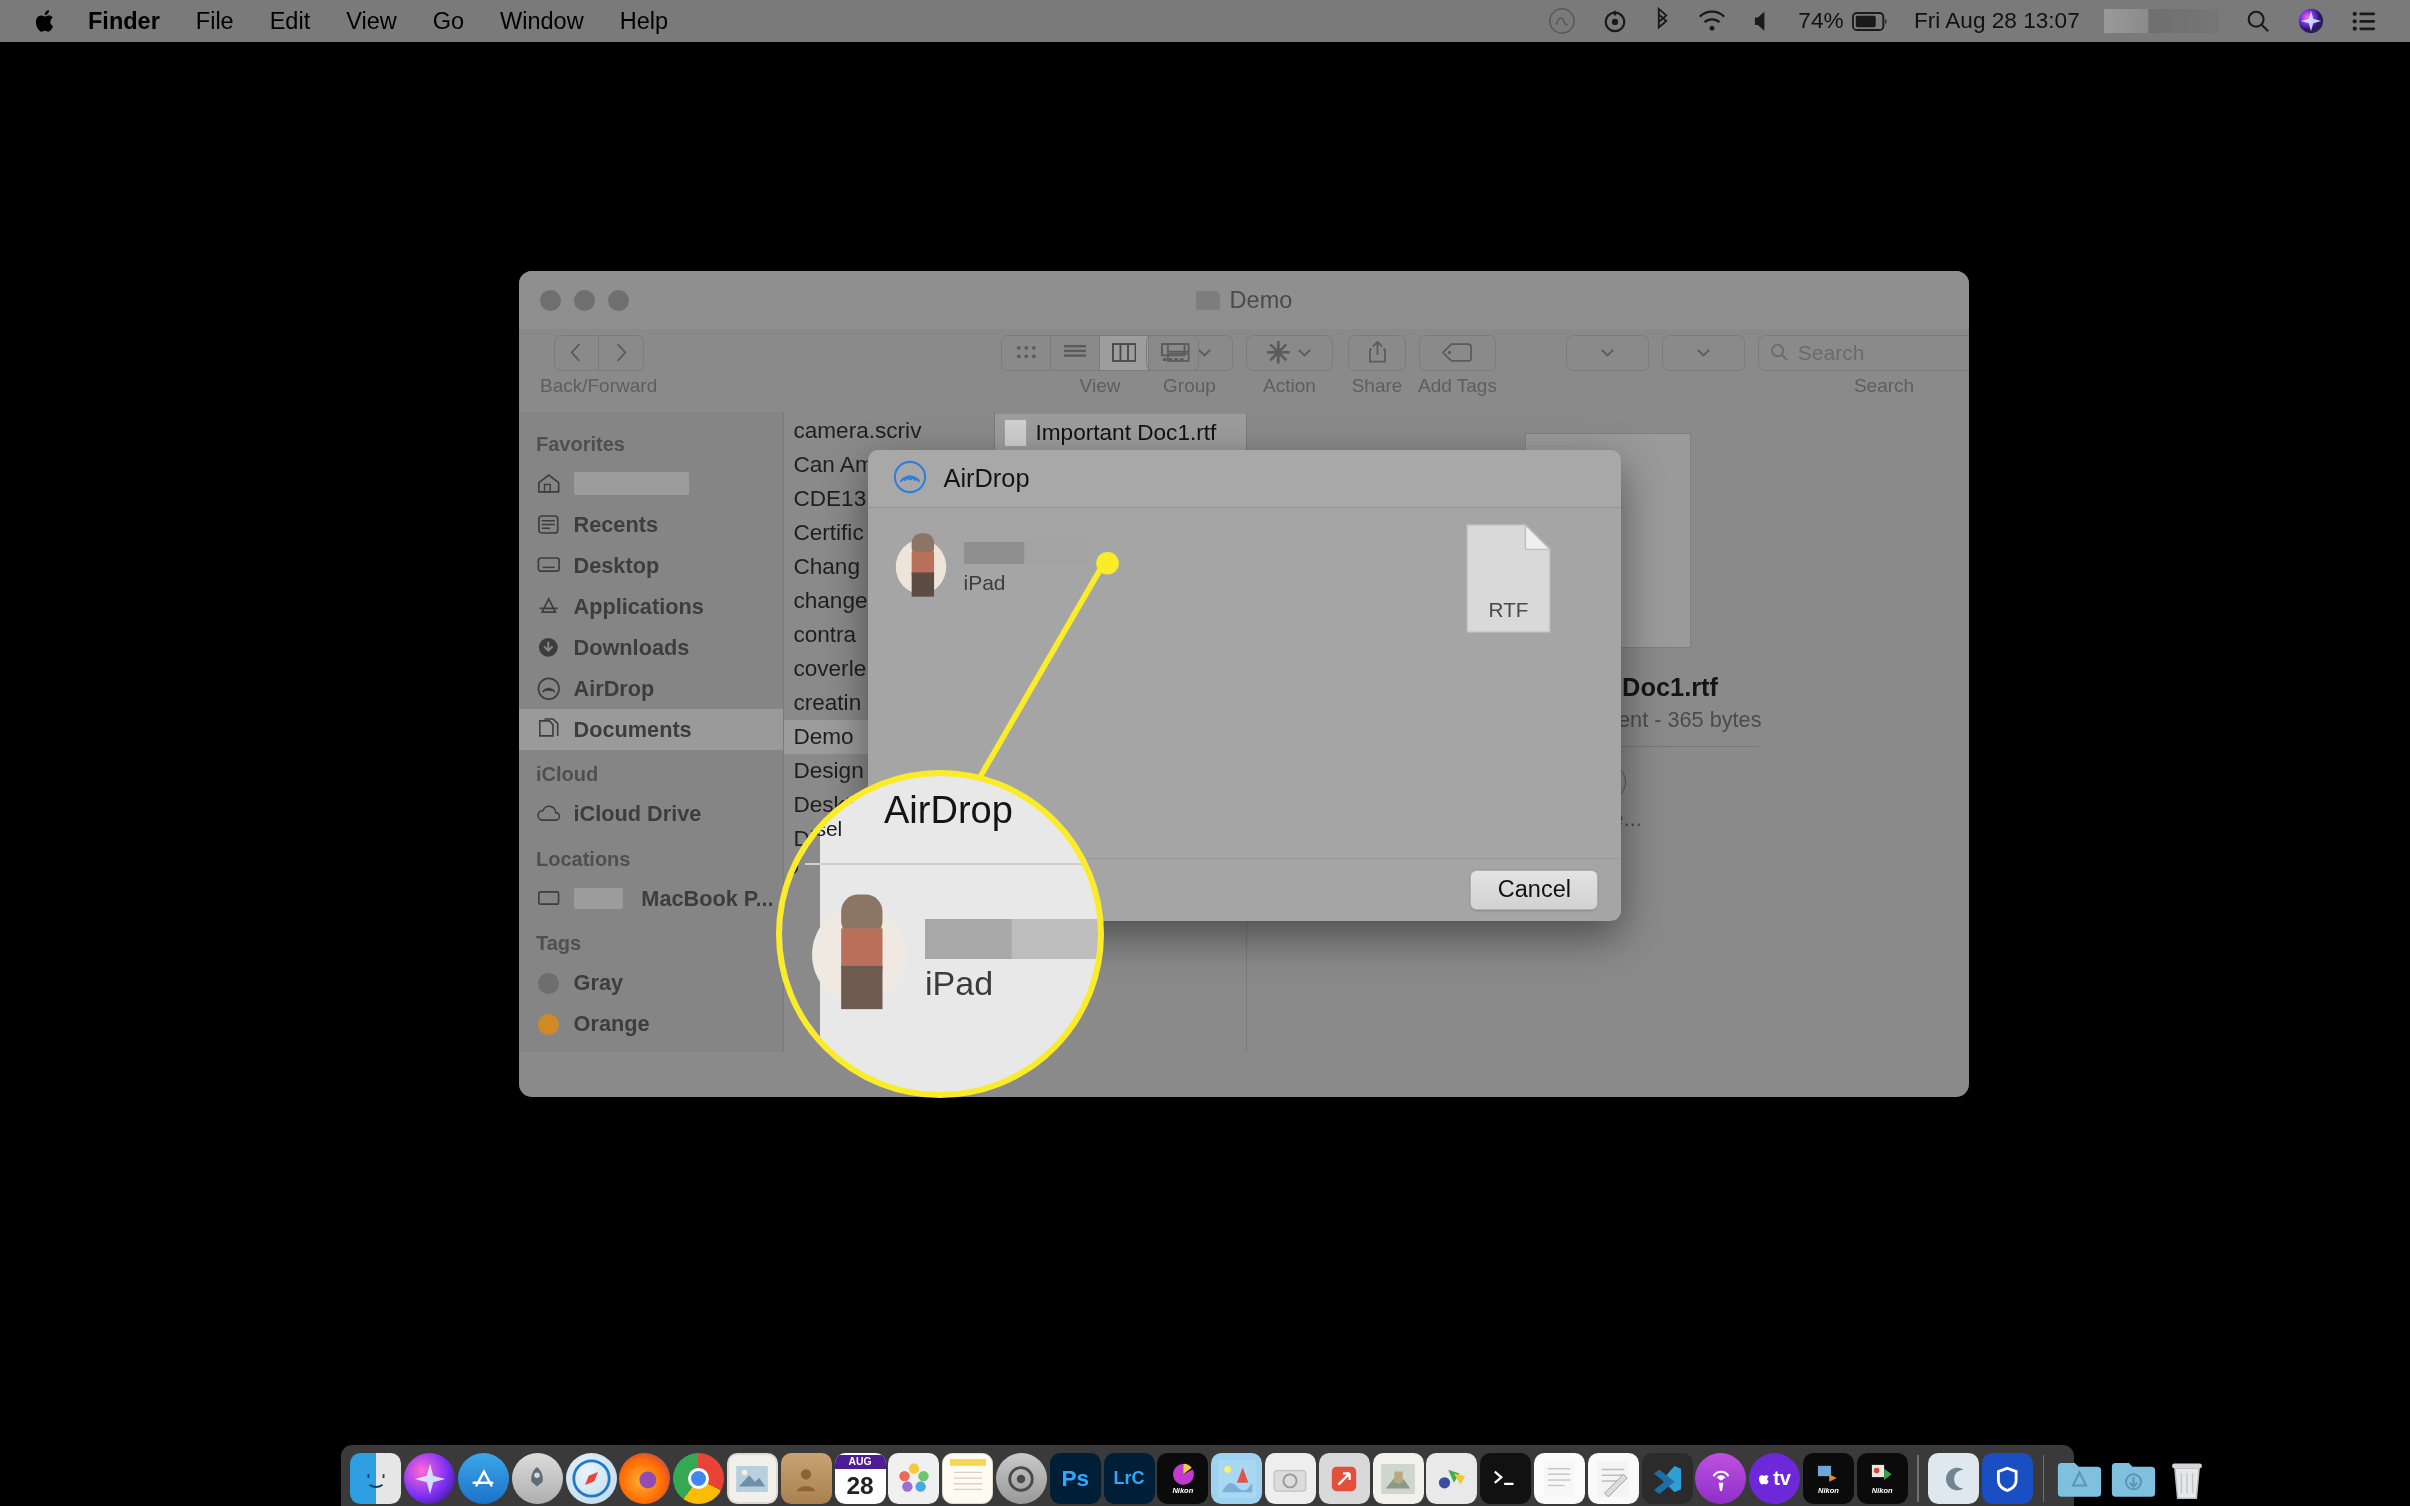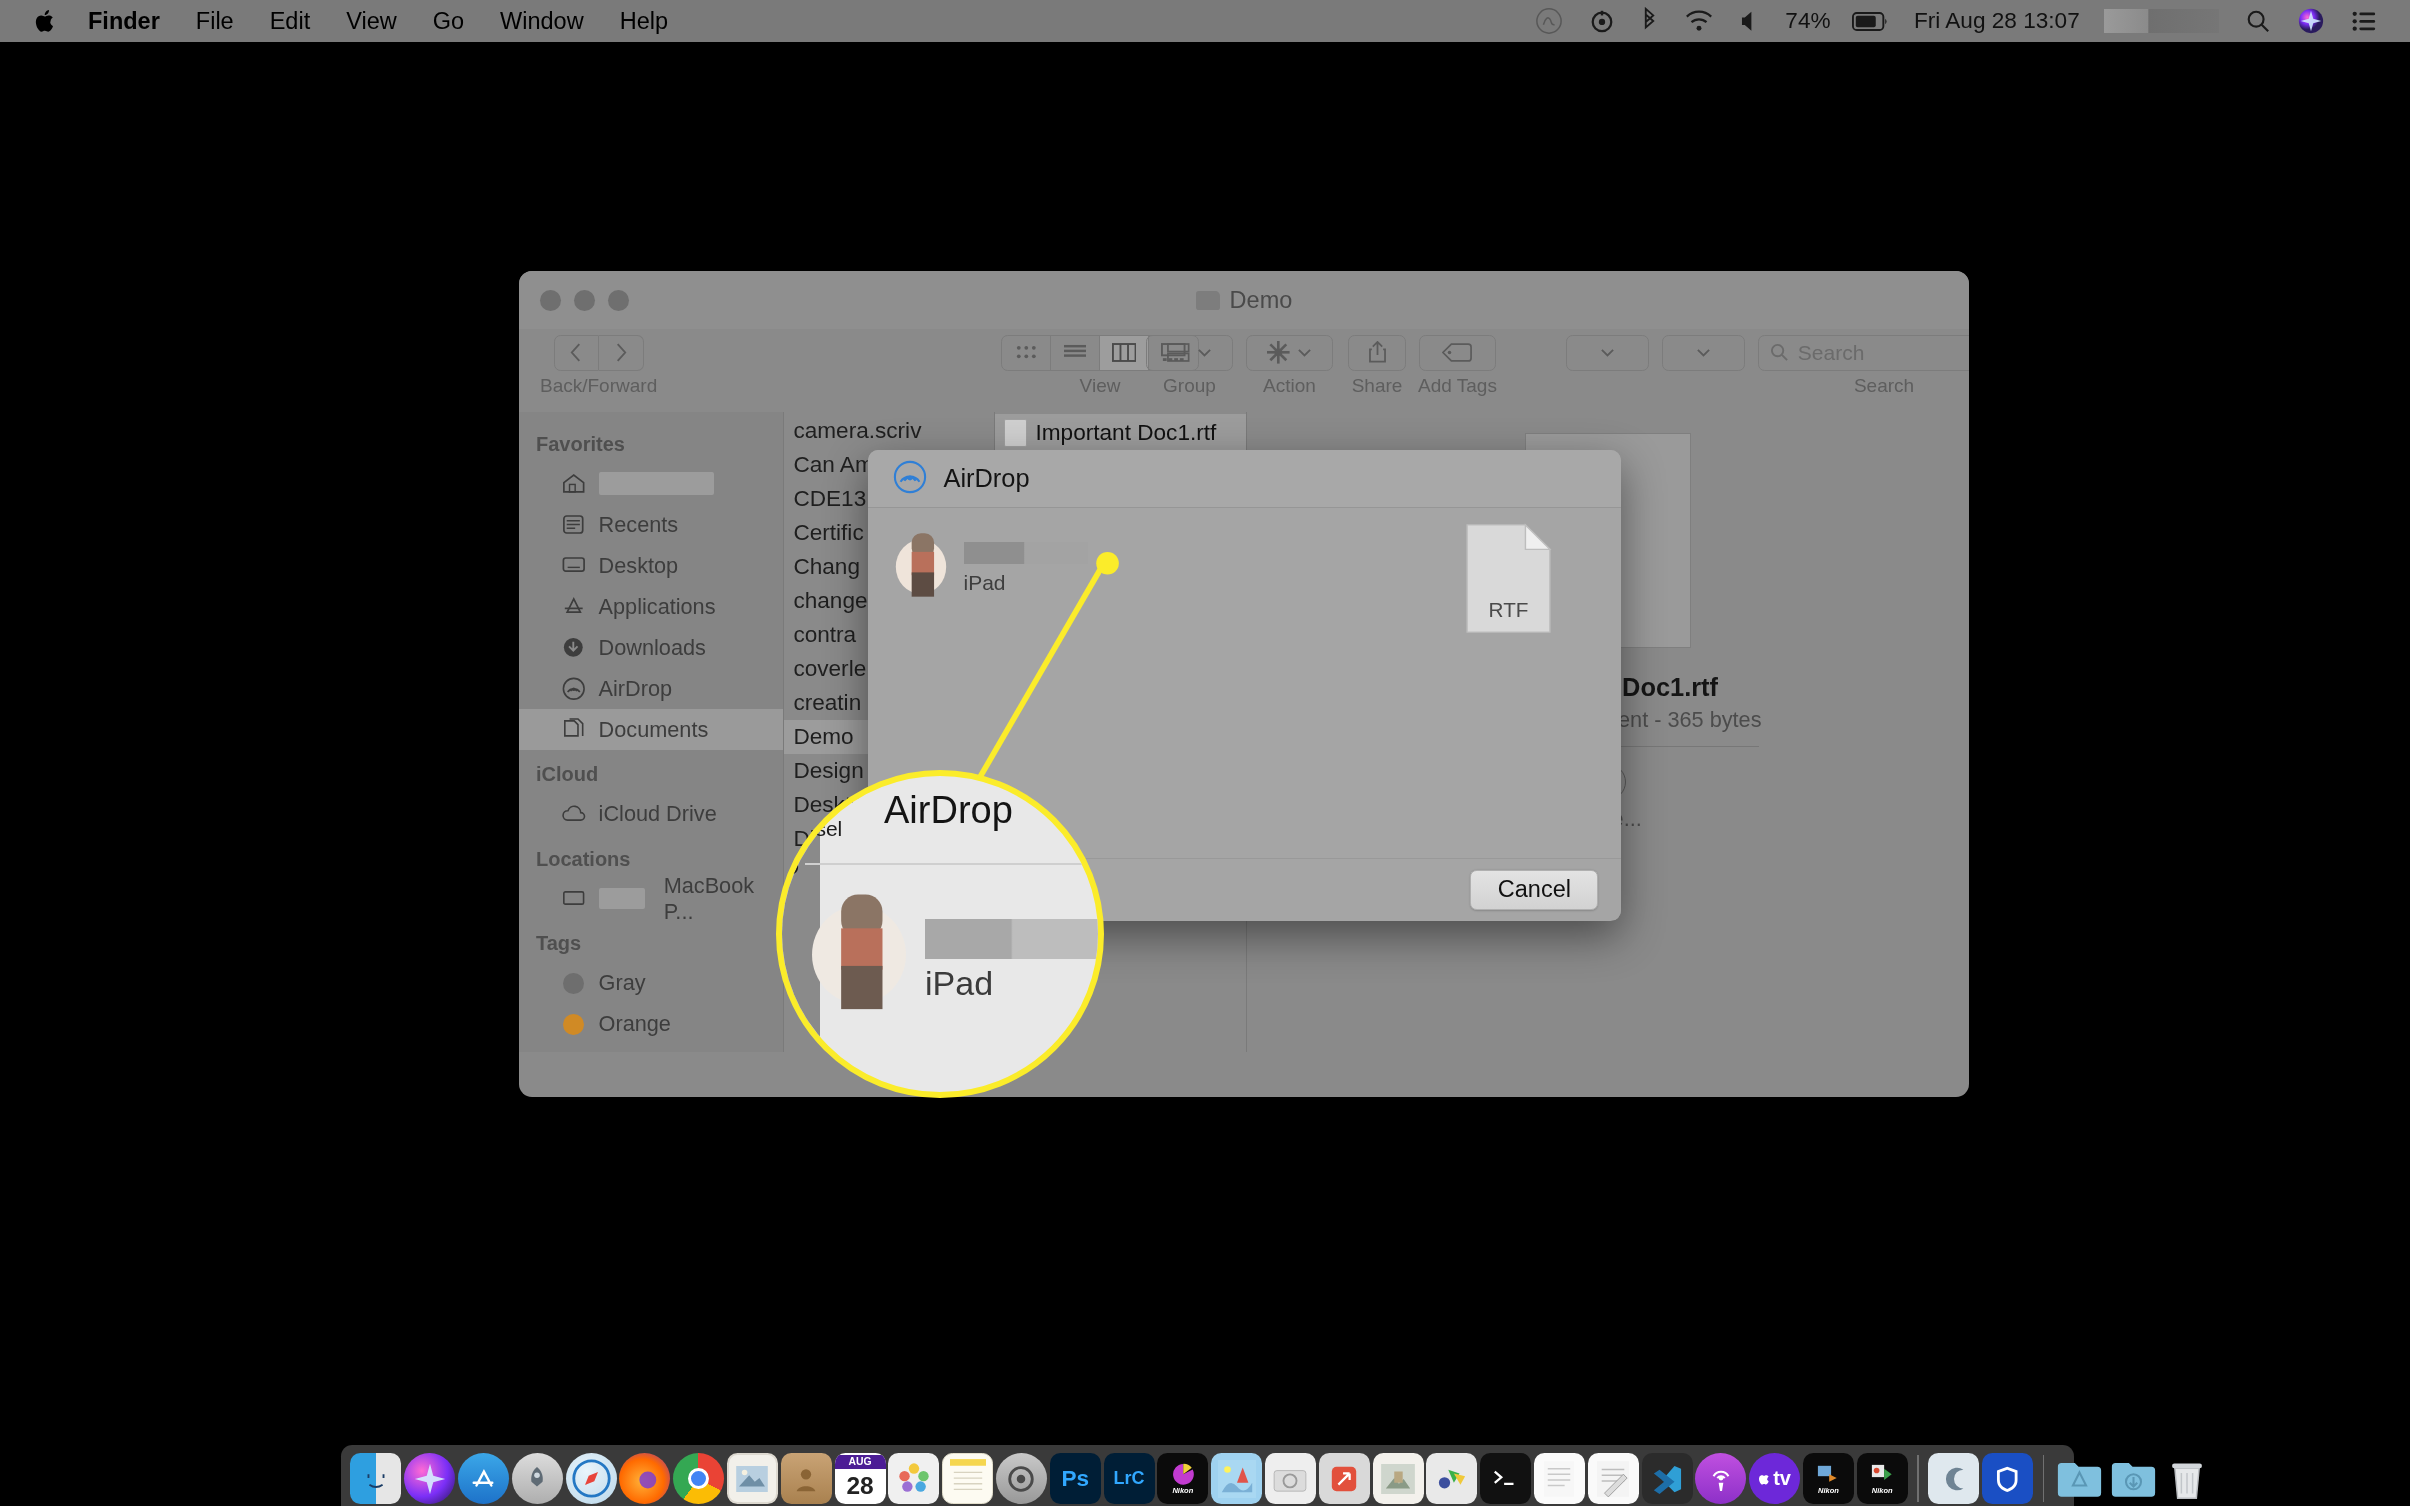--- a/index.html
+++ b/index.html
@@ -20,21 +20,21 @@
   .mb-left { display: flex; align-items: center; gap: 0; }
   .mb-apple { width: 49px; display: flex; justify-content: center; align-items: center; }
   .mb-apple svg { width: 22.6px; height: 26px; }
   .mb-item { color: #000; font-size: 23.5px; padding: 0 18px; line-height: 42px; white-space: nowrap; }
   .mb-item.bold { font-weight: bold; }
   .mb-right { margin-left: auto; display: flex; align-items: center; gap: 0; }
   .mb-ricon { display: flex; align-items: center; justify-content: center; padding: 0 13px; height: 42px; }
   .mb-clock { color: #111; font-size: 22.6px; padding: 0 11.3px; white-space: nowrap; }
   .mb-blur { width: 115px; height: 24.5px; margin: 0 13px;
     background: linear-gradient(90deg,#9a9a9a 0%,#8b8b8b 38%,#6f6f6f 39%,#767676 100%); }
-  .batt-pct { color: #111; font-size: 22.6px; margin-right: 21px; }
+  .batt-pct { color: #111; font-size: 22.6px; margin-right: 8px; }
 
   
   .desk-folder {
     position: absolute; left: 2180px; top: 58px; width: 198px;
     display: flex; flex-direction: column; align-items: center; z-index: 5;
   }
   .desk-folder .fico { width: 111px; height: 87px; position: relative; }
   .desk-folder .flabel {
     margin-top: 13px; color: #e8e8e8; font-size: 22.6px; font-weight: bold;
     text-align: center; line-height: 1.28; width: 188px;
@@ -77,21 +77,21 @@
     width: 331px; height: 36px; border: 0.9px solid #7c7c7c; border-radius: 6.6px;
     display: flex; align-items: center; padding: 0 11.3px; gap: 8.5px;
   }
   .searchbox span { font-size: 21px; color: #6b6b6b; }
 
   .fin-body { position: absolute; top: 141px; left: 0; right: 0; bottom: 45px; display: flex; }
   .sidebar { width: 264px; background: #858585; padding-top: 7.5px; flex: none; }
   .sb-head { font-size: 20px; color: #4f4f4f; font-weight: bold; padding: 13px 0 7.5px 17px; }
   .sb-item {
     display: flex; align-items: center; gap: 12.2px; height: 41px;
-    padding: 0 0 0 42px; font-size: 21.7px; color: #3d3d3d;
+    padding: 0 0 0 17px; font-size: 21.7px; color: #3d3d3d; font-weight: bold;
   }
   .sb-item.sel { background: #9a9a9a; }
   .sb-ico { width: 25.4px; display: flex; align-items: center; justify-content: center; flex: none; }
   .sb-blur { width: 115px; height: 22.6px; background: #9c9c9c; border-radius: 1.9px; }
   .sb-blur2 { width: 49px; height: 21.7px; background: #9c9c9c; border-radius: 1.9px; margin-right: 6.6px; }
   .tagdot { width: 21px; height: 21px; border-radius: 50%; display: block; }
 
   .collist { width: 212px; background: #8a8a8a; border-left: 0.9px solid #7a7a7a;
              border-right: 0.9px solid #7a7a7a; padding-top: 1.9px; flex: none; overflow: hidden; }
   .cl-item { height: 34px; display: flex; align-items: center; padding-left: 9.4px;

